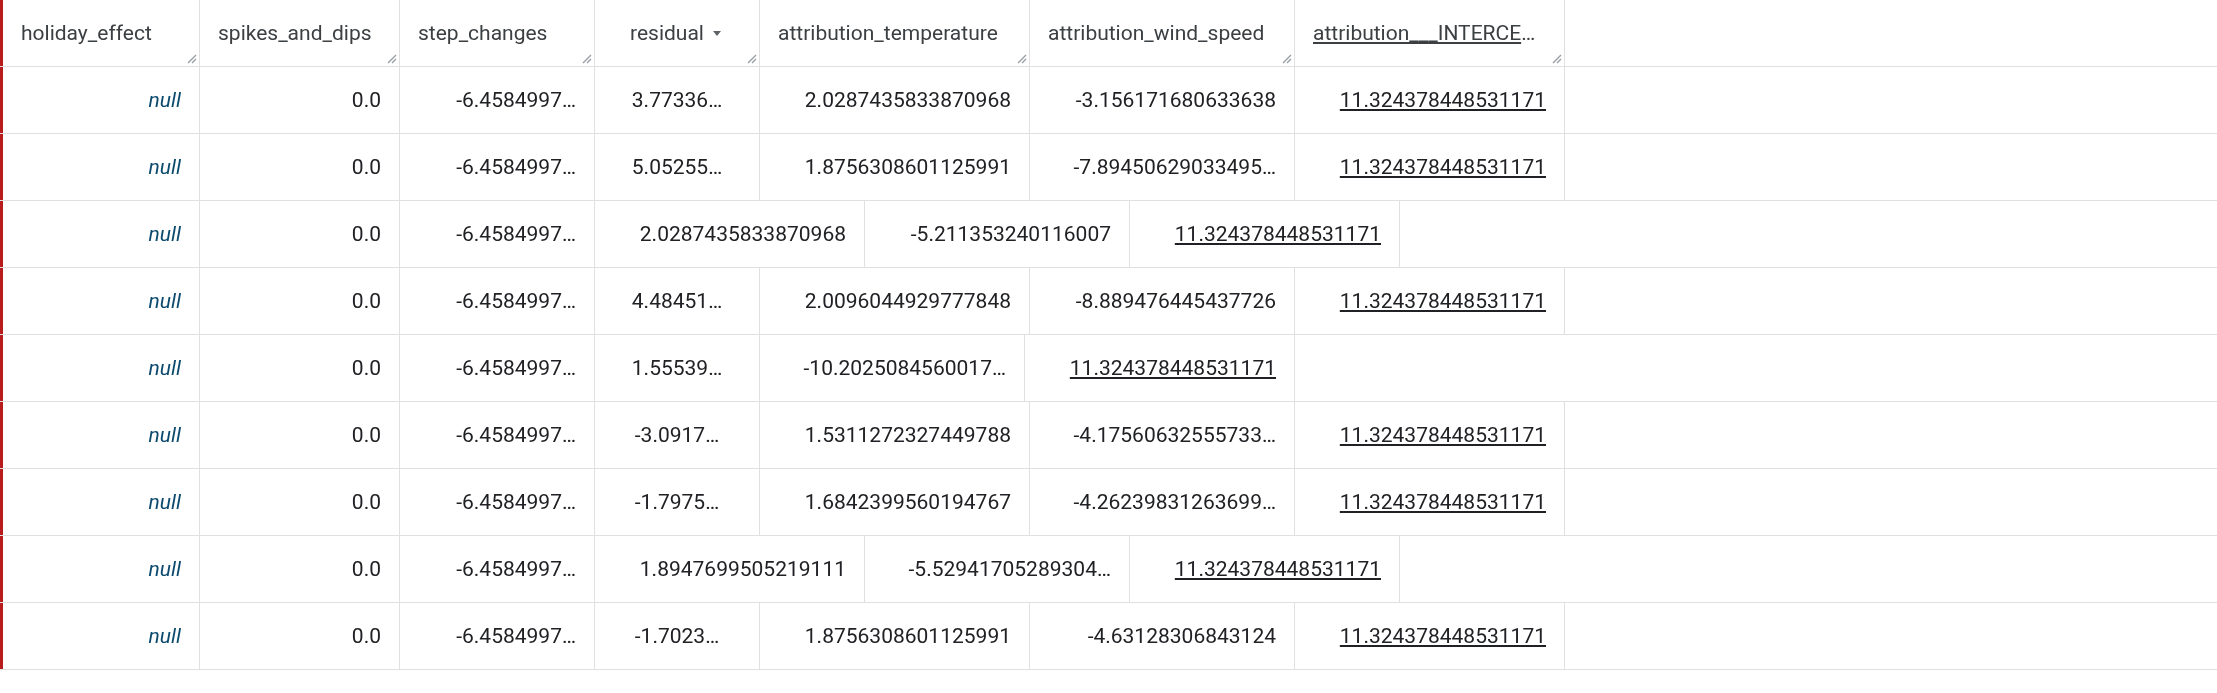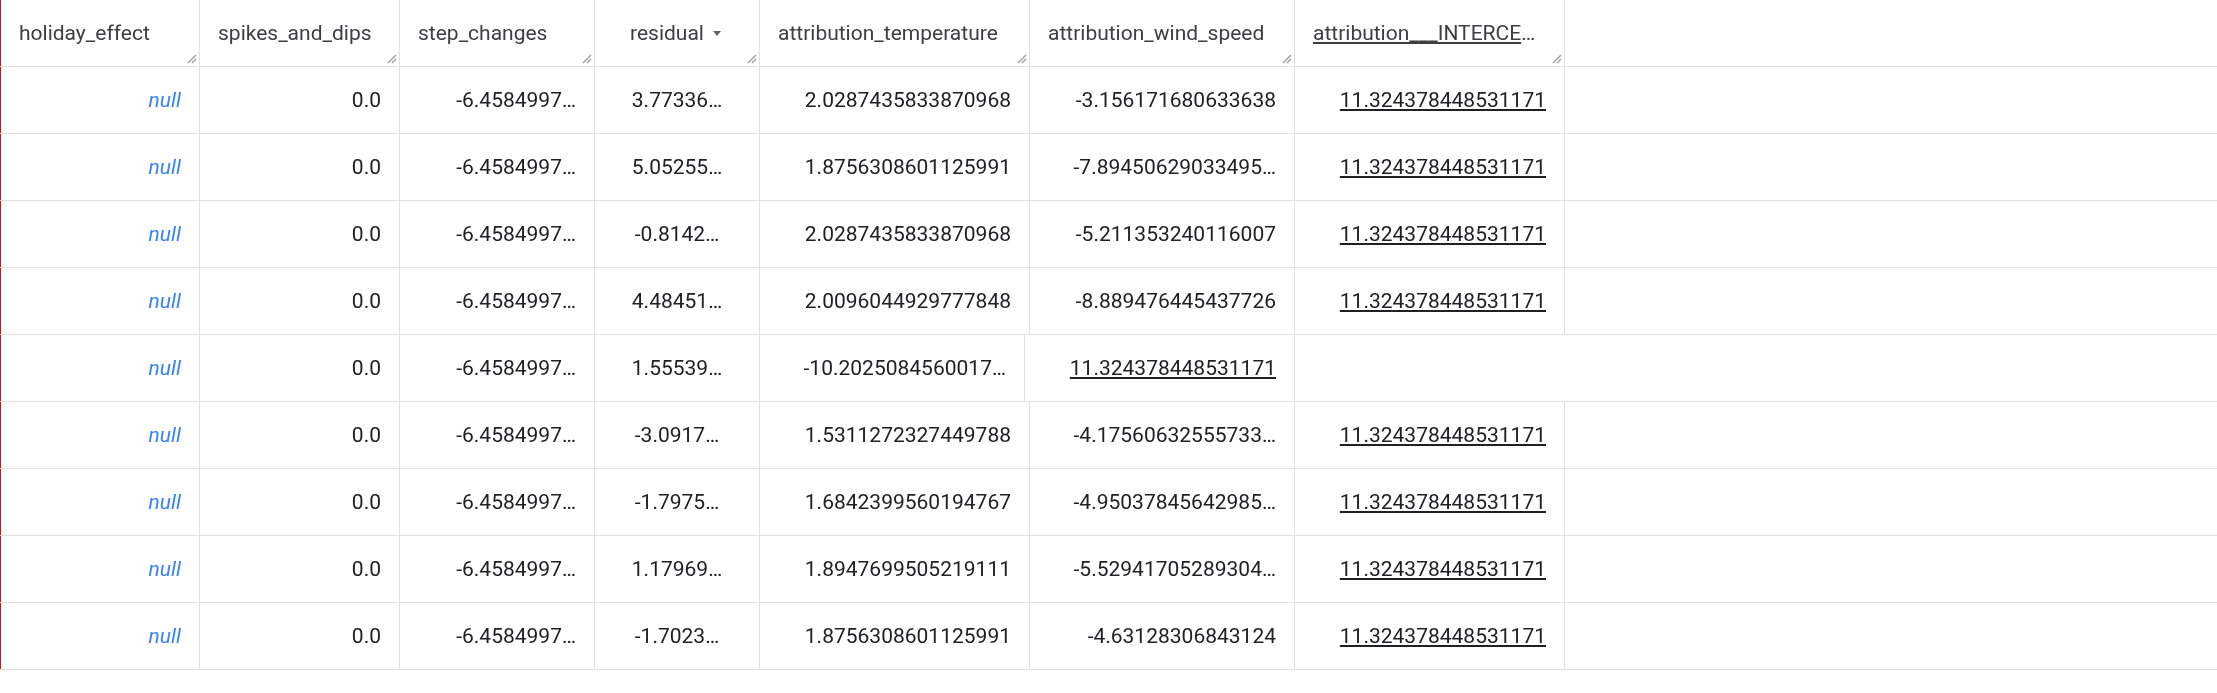--- a/index.html
+++ b/index.html
@@ -38,21 +38,21 @@
       font-size: 21px;
       border-bottom: none;
       justify-content: flex-start;
     }
     .td {
       justify-content: flex-end;
       font-size: 21px;
       color: #202124;
     }
     .null {
-      color: #3b82f6;
+      color: #0c4a6e;
       font-style: italic;
     }
     .resize-handle {
       position: absolute;
       right: 0;
       bottom: 0;
       width: 14px;
       height: 14px;
       cursor: col-resize;
     }
@@ -63,21 +63,21 @@
       align-items: center;
     }
     
     .c0 { width: 200px; flex: 0 0 200px; }
     .c1 { width: 200px; flex: 0 0 200px; }
     .c2 { width: 195px; flex: 0 0 195px; }
     .c3 { width: 165px; flex: 0 0 165px; justify-content: center; }
     .c4 { width: 270px; flex: 0 0 270px; }
     .c5 { width: 265px; flex: 0 0 265px; }
     .c6 { width: 270px; flex: 0 0 270px; text-decoration: underline; }
-    .leading-edge { border-left: 1px solid #b91c1c; }
+    .leading-edge { border-left: 3px solid #b91c1c; }
     .th-label { overflow:hidden; text-overflow: ellipsis; }
   </style>
 </head>
 <body>
 
 
 
 <div class="table-wrap">
 
   <div class="thead">
@@ -166,21 +166,20 @@
         <div class="td c4">1.8756308601125991</div>
         <div class="td c5">-7.89450629033495…</div>
         <div class="td c6">11.324378448531171</div>
       </div>
       <div class="trow">
         <div class="td c0 leading-edge">
           <span class="null">null</span>
         </div>
         <div class="td c1">0.0</div>
         <div class="td c2">-6.4584997…</div>
-        <div class="td c3">-0.8142…</div>
         <div class="td c4">2.0287435833870968</div>
         <div class="td c5">-5.211353240116007</div>
         <div class="td c6">11.324378448531171</div>
       </div>
       <div class="trow">
         <div class="td c0 leading-edge">
           <span class="null">null</span>
         </div>
         <div class="td c1">0.0</div>
         <div class="td c2">-6.4584997…</div>
@@ -211,30 +210,29 @@
         <div class="td c6">11.324378448531171</div>
       </div>
       <div class="trow">
         <div class="td c0 leading-edge">
           <span class="null">null</span>
         </div>
         <div class="td c1">0.0</div>
         <div class="td c2">-6.4584997…</div>
         <div class="td c3">-1.7975…</div>
         <div class="td c4">1.6842399560194767</div>
-        <div class="td c5">-4.95037845642985…</div>
-        <div class="td c6">11.324378448531171</div>
-      </div>
-      <div class="trow">
-        <div class="td c0 leading-edge">
-          <span class="null">null</span>
-        </div>
-        <div class="td c1">0.0</div>
-        <div class="td c2">-6.4584997…</div>
-        <div class="td c3">1.17969…</div>
+        <div class="td c5">-4.26239831263699…</div>
+        <div class="td c6">11.324378448531171</div>
+      </div>
+      <div class="trow">
+        <div class="td c0 leading-edge">
+          <span class="null">null</span>
+        </div>
+        <div class="td c1">0.0</div>
+        <div class="td c2">-6.4584997…</div>
         <div class="td c4">1.8947699505219111</div>
         <div class="td c5">-5.52941705289304…</div>
         <div class="td c6">11.324378448531171</div>
       </div>
       <div class="trow">
         <div class="td c0 leading-edge">
           <span class="null">null</span>
         </div>
         <div class="td c1">0.0</div>
         <div class="td c2">-6.4584997…</div>

